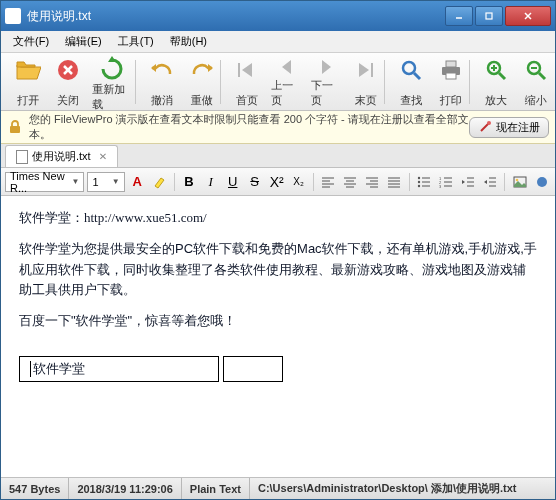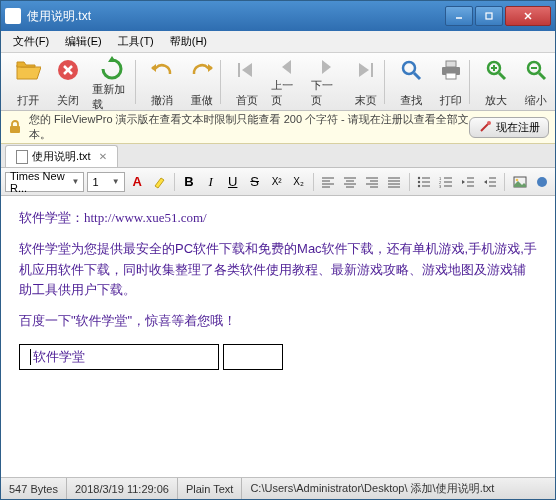--- a/index.html
+++ b/index.html
@@ -24,28 +24,28 @@
 .tabbar { height: 24px; background: #e8e8e8; border-bottom: 1px solid #c0c0c0; display: flex; align-items: flex-end; padding-left: 4px; }
 .tabbar .tab { background: #fff; border: 1px solid #c0c0c0; border-bottom: none; padding: 3px 10px; font-size: 11px; border-radius: 3px 3px 0 0; display: flex; align-items: center; gap: 4px; cursor:pointer; }
 .tabbar .tab .docicon { width: 12px; height: 14px; background: #fff; border: 1px solid #888; }
 .tabbar .tab .x { color:#888; cursor:pointer; font-size:10px; margin-left:4px;}
 .format { height: 28px; background: linear-gradient(#fafafa,#e8e8e8); border-bottom: 1px solid #c0c0c0; display: flex; align-items: center; padding: 0 4px; gap: 3px; font-size: 12px; }
 .format select, .format .combo { height: 20px; border: 1px solid #aaa; background: #fff; font-size: 11px; padding: 0 2px; }
 .format .combo { width: 92px; display:flex; align-items:center; justify-content:space-between; padding:0 4px; cursor:pointer;}
 .format .combo.size { width: 42px; }
 .format .fbtn { width: 22px; height: 20px; display: flex; align-items: center; justify-content: center; cursor: pointer; border: 1px solid transparent; font-size: 13px; }
 .format .fsep { width: 1px; height: 18px; background: #c8c8c8; margin: 0 2px; }
-.content { flex: 1; background: #fff; padding: 12px 18px; font-size: 13px; color: #4c1d95; font-family: "KaiTi","STKaiti",serif; overflow: auto; line-height: 1.6; }
+.content { flex: 1; background: #fff; padding: 12px 18px; font-size: 13px; color: #0f172a; font-family: "KaiTi","STKaiti",serif; overflow: auto; line-height: 1.6; }
 .content p { margin-bottom: 10px; }
-.content .boxrow { display:flex; gap:4px; margin-top:12px;}
+.content .boxrow { display:flex; gap:4px; margin-top:24px;}
 .content .box { border: 1px solid #000; padding: 3px 10px; min-width: 200px; height: 26px; display:flex; align-items:center; }
 .content .box2 { border: 1px solid #000; width: 60px; height:26px; }
 .content .cursor { display:inline-block; width:1px; height:16px; background:#000; vertical-align:middle; margin-right:2px;}
 .statusbar { height: 22px; background: linear-gradient(#f0f0f0,#dcdcdc); border-top: 1px solid #c0c0c0; display: flex; align-items: center; font-size: 11px; color: #333; }
-.statusbar .cell { padding: 0 8px; border-right: 1px solid #b8b8b8; height: 100%; display: flex; align-items: center; }
+.statusbar .cell { padding: 0 8px; border-right: 1px solid #b8b8b8; height: 100%; display: flex; align-items: center; font-weight: bold; }
 .arrow{font-size:8px;color:#555;}
 </style>
 </head>
 <body>
 
 <div class="window">
   <div class="titlebar">
     <div class="icon"></div>
     <div class="title">使用说明.txt</div>
     <div class="wbtn">
@@ -236,21 +236,21 @@
     <div class="fbtn">
         <svg width="14" height="14" viewBox="0 0 14 14">
           <path d="M3 11 L9 3 L12 5 L6 13 Z" fill="#ffe040" stroke="#c0a020"></path>
         </svg>
       </div>
     <div class="fsep"></div>
     <div class="fbtn" style="font-weight:bold">B</div>
     <div class="fbtn" style="font-style:italic;font-family:serif">I</div>
     <div class="fbtn" style="text-decoration:underline">U</div>
     <div class="fbtn" style="text-decoration:line-through">S</div>
-    <div class="fbtn" style="font-size:10px">X²</div>
+    <div class="fbtn" style="font-size:14px">X²</div>
     <div class="fbtn" style="font-size:10px">X₂</div>
     <div class="fsep"></div>
     <div class="fbtn">
         <svg width="14" height="12" viewBox="0 0 14 12">
           <line x1="1" y1="2" x2="13" y2="2" stroke="#555"></line>
           <line x1="1" y1="5" x2="9" y2="5" stroke="#555"></line>
           <line x1="1" y1="8" x2="13" y2="8" stroke="#555"></line>
           <line x1="1" y1="11" x2="9" y2="11" stroke="#555"></line>
         </svg>
       </div>

